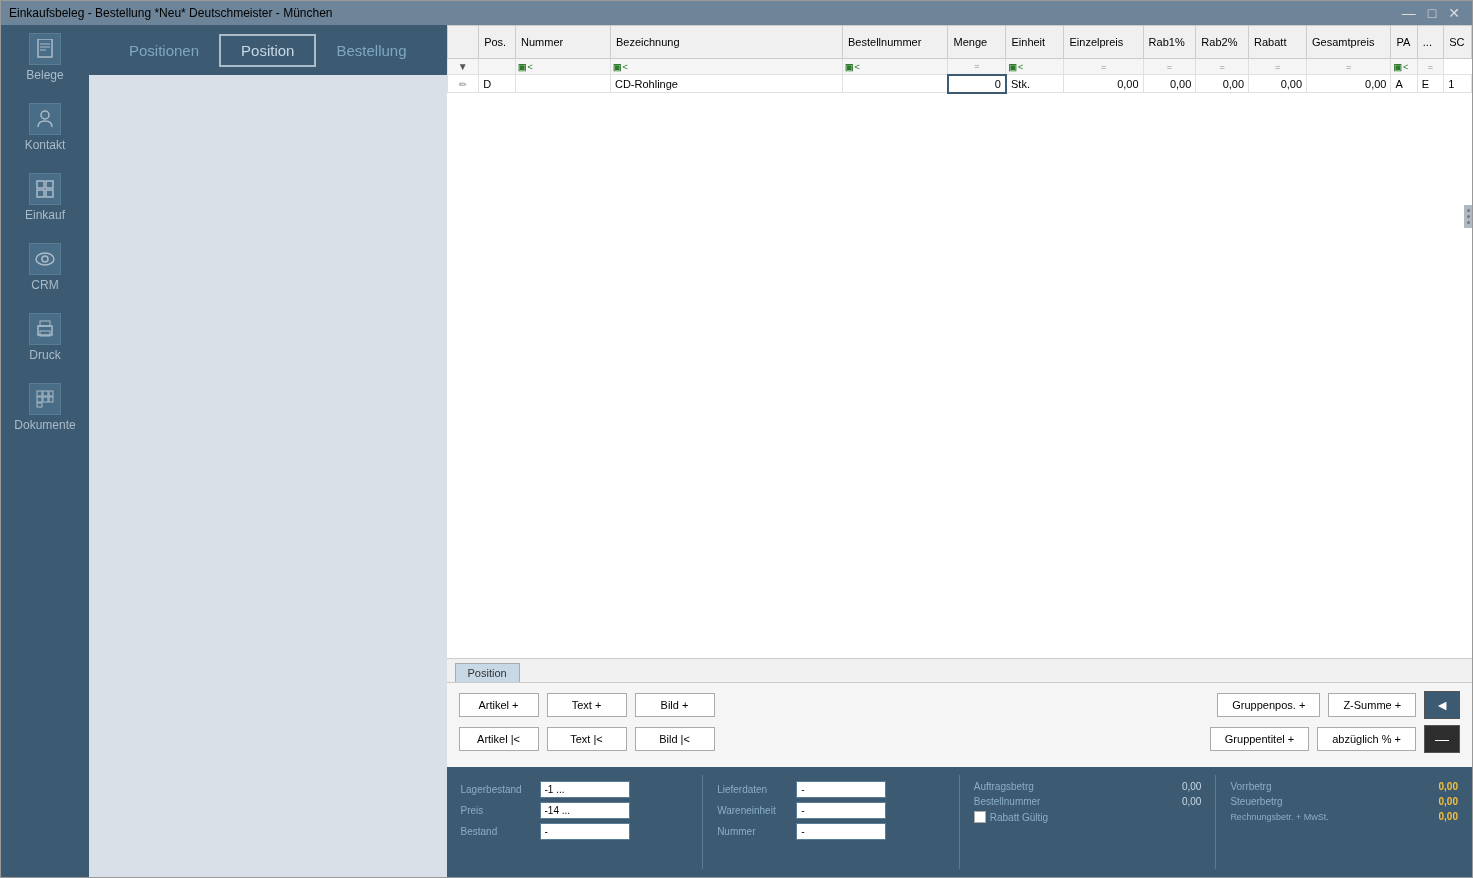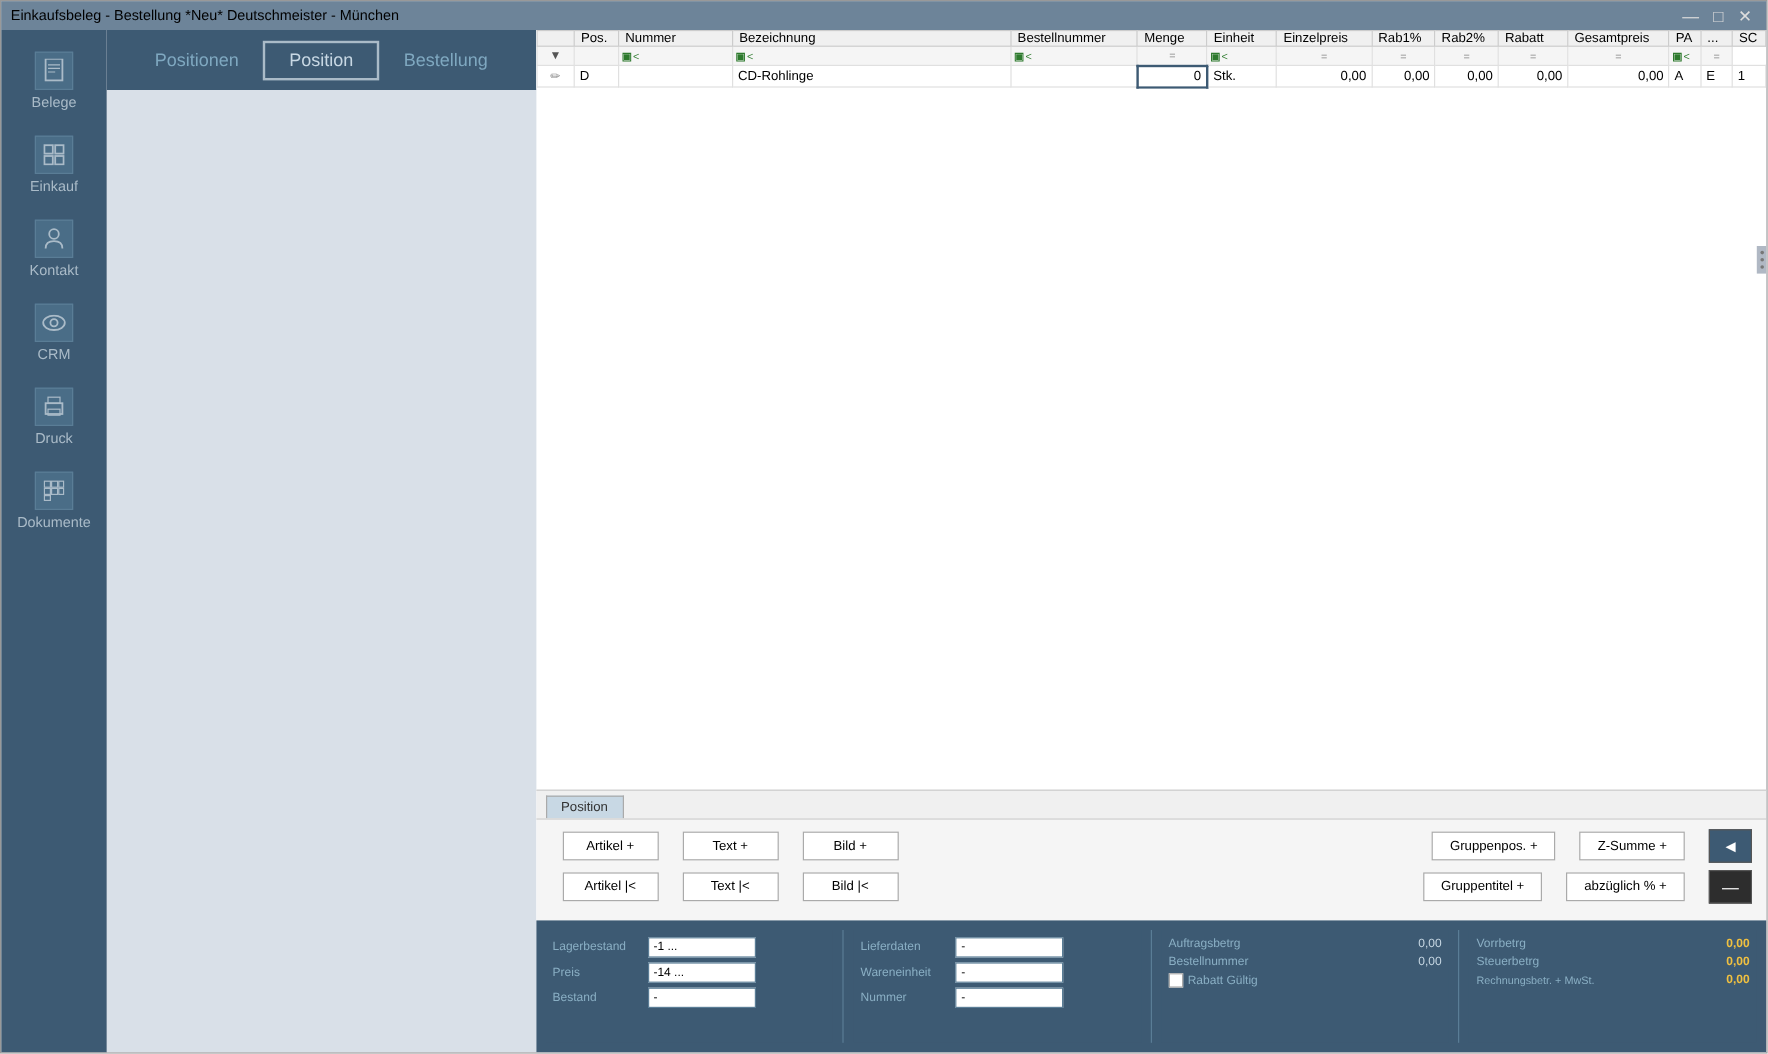--- a/index.html
+++ b/index.html
@@ -8,54 +8,54 @@
     .window { width: 1473px; height: 878px; background: #e0e0e0; border: 1px solid #999; display: flex; flex-direction: column; }
     
     .title-bar { background: #6d8499; color: white; padding: 4px 8px; display: flex; justify-content: space-between; align-items: center; height: 24px; }
     .title-bar-text { font-size: 12px; color: #000000; }
     .title-bar-buttons { display: flex; gap: 4px; }
     .title-bar-btn { background: none; border: none; color: #ddd; cursor: pointer; font-size: 14px; padding: 0 4px; }
     
     .main-content { display: flex; flex: 1; overflow: hidden; }
     
     
-    .sidebar { width: 88px; background: #3d5a73; display: flex; flex-direction: column; align-items: center; padding-top: 10px; gap: 5px; }
+    .sidebar { width: 88px; background: #3d5a73; display: flex; flex-direction: column; align-items: center; gap: 5px; }
     .sidebar-item { display: flex; flex-direction: column; align-items: center; color: #aabbc8; padding: 8px 5px; cursor: pointer; width: 80px; text-align: center; font-size: 10px; }
     .sidebar-icon { width: 32px; height: 32px; background: #4a6d87; border: 1px solid #5a7d96; margin-bottom: 3px; display: flex; align-items: center; justify-content: center; }
     .sidebar-icon svg { fill: #aabbc8; }
     
     
     .right-area { flex: 1; display: flex; flex-direction: row; background: #d9e0e8; }
     
     
     .top-nav { background: #3d5a73; display: flex; align-items: center; justify-content: space-around; padding: 8px 20px; height: 50px; }
     .nav-tab { color: #7fa8c0; font-size: 15px; cursor: pointer; padding: 6px 20px; }
     .nav-tab.active { border: 2px solid #aabbc8; color: #c8d8e4; }
     
     
     .content-area { display: flex; flex-direction: column; flex: 1; background: white; margin: 0; }
     
     
     .table-area { flex: 1; overflow-y: auto; background: white; }
     
     table { width: 100%; border-collapse: collapse; }
-    table th { background: #f0f0f0; border: 1px solid #ccc; padding: 0 5px; text-align: left; font-weight: normal; font-size: 11px; white-space: nowrap; }
+    table th { background: #f0f0f0; border: 1px solid #ccc; padding: 10px 5px; text-align: left; font-weight: normal; font-size: 11px; white-space: nowrap; }
     table td { border: 1px solid #e0e0e0; padding: 2px 4px; font-size: 11px; }
     
     .filter-row td { background: #f5f5f5; padding: 2px; }
     
     .data-row td { background: white; }
     
     
     .position-section { background: #f0f0f0; border-top: 1px solid #ccc; padding: 4px 8px 0; }
     .position-tab { background: #c8d8e4; border: 1px solid #aaa; border-bottom: none; padding: 3px 12px; display: inline-block; cursor: pointer; font-size: 11px; color: #333; }
     
     
     .buttons-area { background: #f5f5f5; padding: 8px 12px; border-top: 1px solid #ccc; }
-    .button-row { display: flex; gap: 20px; margin-bottom: 6px; align-items: center; margin-left: 10px; }
+    .button-row { display: flex; gap: 8px; margin-bottom: 6px; align-items: center; }
     .action-btn { background: white; border: 1px solid #aaa; padding: 5px 14px; cursor: pointer; font-size: 11px; min-width: 80px; text-align: center; }
     .nav-arrow-btn { background: #3d5a73; border: 1px solid #555; padding: 5px 10px; cursor: pointer; color: white; font-size: 14px; }
     .nav-minus-btn { background: #2d2d2d; border: 1px solid #555; padding: 5px 10px; cursor: pointer; color: white; font-size: 14px; }
     .spacer { flex: 1; }
     
     
     .bottom-panels { display: flex; background: #3d5a73; padding: 8px; gap: 6px; min-height: 110px; }
     .panel { flex: 1; background: #3d5a73; padding: 6px; }
     .panel-row { display: flex; align-items: center; margin-bottom: 4px; gap: 4px; }
     .panel-label { color: #8aafc4; font-size: 10px; min-width: 75px; flex-shrink: 0; }
@@ -92,38 +92,38 @@
               <line x1="4" y1="5" x2="14" y2="5" stroke="#aabbc8" stroke-width="1"></line>
               <line x1="4" y1="8" x2="14" y2="8" stroke="#aabbc8" stroke-width="1"></line>
               <line x1="4" y1="11" x2="10" y2="11" stroke="#aabbc8" stroke-width="1"></line>
             </svg>
         </div>
         <span>Belege</span>
       </div>
 
       <div class="sidebar-item">
         <div class="sidebar-icon">
+          <svg width="18" height="20" viewBox="0 0 18 20">
+              <circle cx="9" cy="6" r="4" fill="none" stroke="#aabbc8" stroke-width="1.5"></circle>
+              <path d="M2 18 Q2 12 9 12 Q16 12 16 18" fill="none" stroke="#aabbc8" stroke-width="1.5"></path>
+            </svg>
+        </div>
+        <span>Kontakt</span>
+      </div>
+
+      <div class="sidebar-item">
+        <div class="sidebar-icon">
           <svg width="18" height="18" viewBox="0 0 18 18">
               <rect x="1" y="1" width="7" height="7" fill="none" stroke="#aabbc8" stroke-width="1.5"></rect>
               <rect x="10" y="1" width="7" height="7" fill="none" stroke="#aabbc8" stroke-width="1.5"></rect>
               <rect x="1" y="10" width="7" height="7" fill="none" stroke="#aabbc8" stroke-width="1.5"></rect>
               <rect x="10" y="10" width="7" height="7" fill="none" stroke="#aabbc8" stroke-width="1.5"></rect>
             </svg>
         </div>
         <span>Einkauf</span>
-      </div>
-
-      <div class="sidebar-item">
-        <div class="sidebar-icon">
-          <svg width="18" height="20" viewBox="0 0 18 20">
-              <circle cx="9" cy="6" r="4" fill="none" stroke="#aabbc8" stroke-width="1.5"></circle>
-              <path d="M2 18 Q2 12 9 12 Q16 12 16 18" fill="none" stroke="#aabbc8" stroke-width="1.5"></path>
-            </svg>
-        </div>
-        <span>Kontakt</span>
       </div>
 
       <div class="sidebar-item">
         <div class="sidebar-icon">
           <svg width="20" height="14" viewBox="0 0 20 14">
               <ellipse cx="10" cy="7" rx="9" ry="6" fill="none" stroke="#aabbc8" stroke-width="1.5"></ellipse>
               <circle cx="10" cy="7" r="3" fill="none" stroke="#aabbc8" stroke-width="1.5"></circle>
             </svg>
         </div>
         <span>CRM</span>

